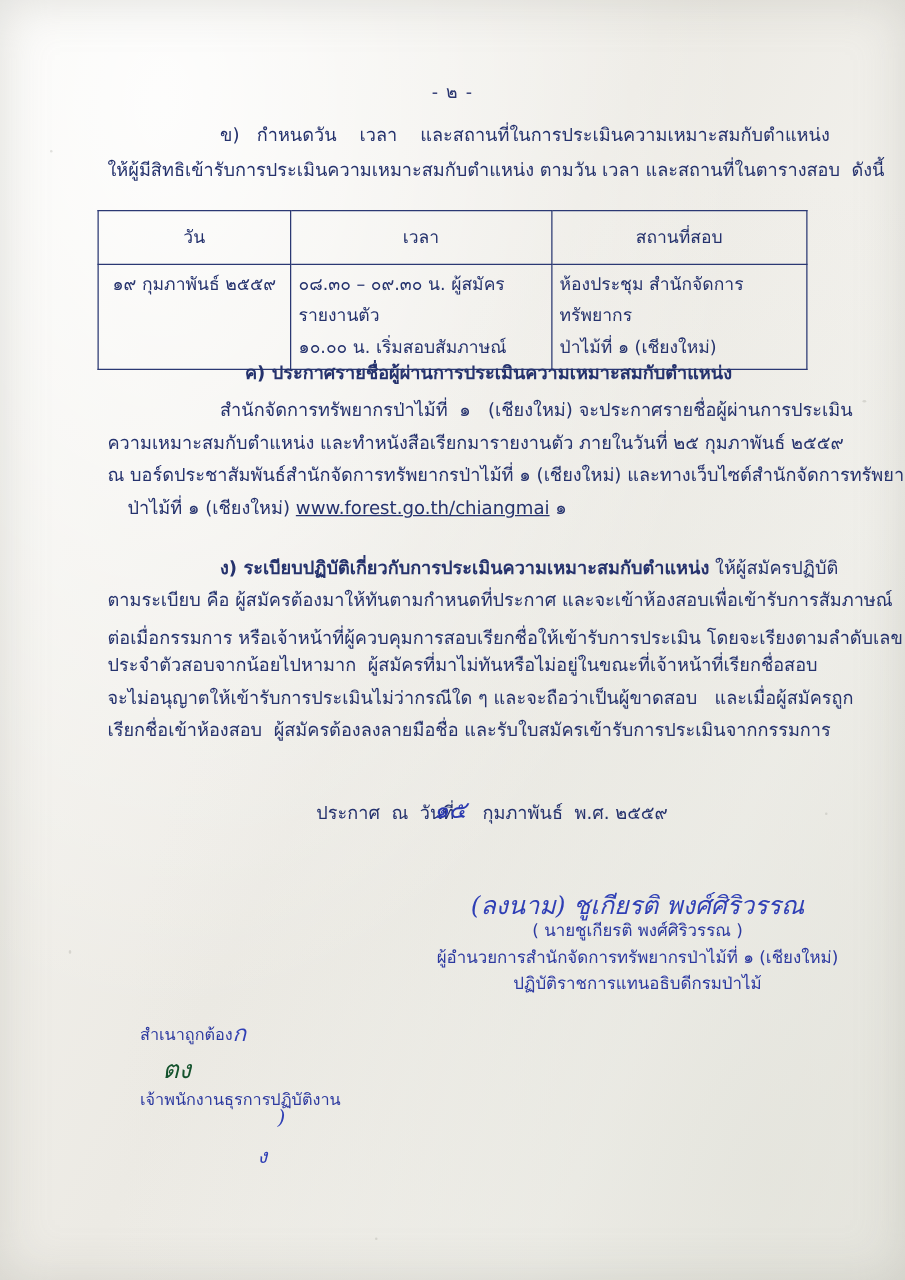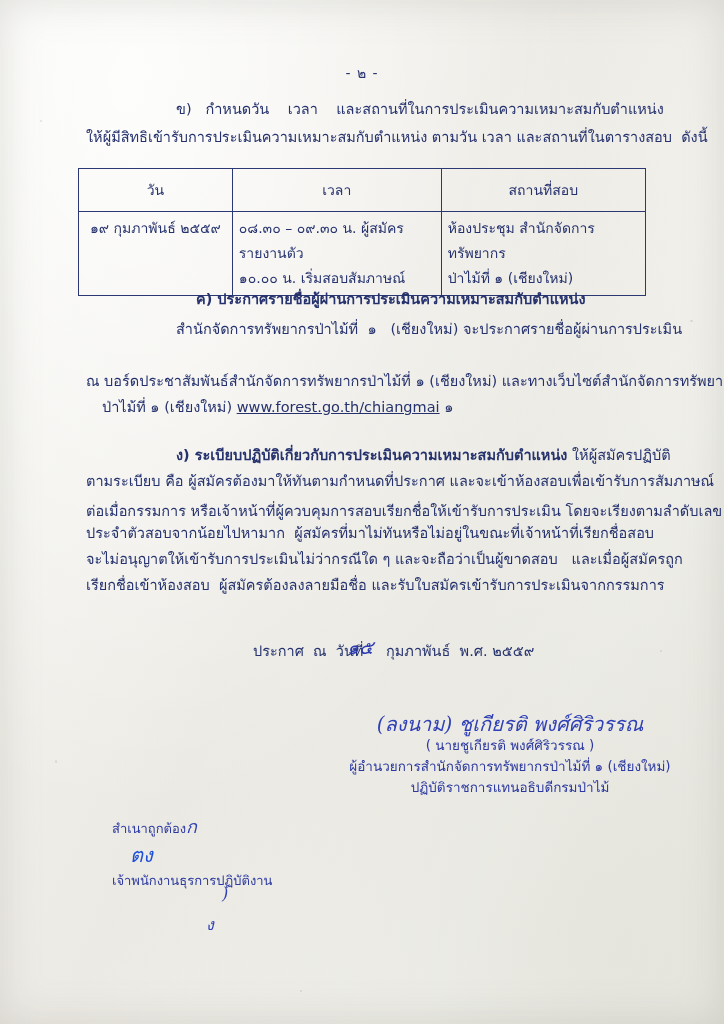--- a/index.html
+++ b/index.html
@@ -132,21 +132,21 @@
     left: 112px;
     top: 818px;
     font-size: 13px;
     line-height: 22px;
     color: #2c39a0;
   }
   .cert .sigmark {
     font-family: "DejaVu Serif", "Liberation Serif", serif;
     font-style: italic;
     font-size: 20px;
-    color: #1d4ed8;
+    color: #14532d;
     display: block;
     margin: 4px 0 4px 18px;
   }
   .scribble {
     position: absolute;
     color: #2f3fb5;
     font-family: "DejaVu Serif", "Liberation Serif", serif;
     font-style: italic;
   }
 </style>
@@ -187,20 +187,21 @@
         <td>
           <div>ห้องประชุม  สำนักจัดการทรัพยากร</div>
           <div>ป่าไม้ที่ ๑ (เชียงใหม่)</div>
         </td>
       </tr>
     </tbody>
   </table>
 
   <div class="txt bold" style="left:196px; top:286px;">ค) ประกาศรายชื่อผู้ผ่านการประเมินความเหมาะสมกับตำแหน่ง</div>
   <div class="txt" style="left:176px; top:316px;">สำนักจัดการทรัพยากรป่าไม้ที่  ๑   (เชียงใหม่) จะประกาศรายชื่อผู้ผ่านการประเมิน</div>
+  <div class="txt" style="left:86px; top:342px;">ความเหมาะสมกับตำแหน่ง และทำหนังสือเรียกมารายงานตัว ภายในวันที่ ๒๕ กุมภาพันธ์ ๒๕๕๙</div>
   <div class="txt" style="left:86px; top:368px;">ณ บอร์ดประชาสัมพันธ์สำนักจัดการทรัพยากรป่าไม้ที่ ๑ (เชียงใหม่) และทางเว็บไซต์สำนักจัดการทรัพยากร</div>
   <div class="blk" style="left:102px; top:394px;">
     <span>ป่าไม้ที่ ๑ (เชียงใหม่) </span><a class="link" href="#">www.forest.go.th/chiangmai</a><span> ๑</span>
   </div>
 
   <div class="blk" style="left:176px; top:442px;">
     <span class="bold">ง) ระเบียบปฏิบัติเกี่ยวกับการประเมินความเหมาะสมกับตำแหน่ง</span><span>  ให้ผู้สมัครปฏิบัติ</span>
   </div>
   <div class="txt" style="left:86px; top:468px;">ตามระเบียบ คือ ผู้สมัครต้องมาให้ทันตามกำหนดที่ประกาศ และจะเข้าห้องสอบเพื่อเข้ารับการสัมภาษณ์</div>
   <div class="txt" style="left:86px; top:498px;">ต่อเมื่อกรรมการ หรือเจ้าหน้าที่ผู้ควบคุมการสอบเรียกชื่อให้เข้ารับการประเมิน โดยจะเรียงตามลำดับเลข</div>

